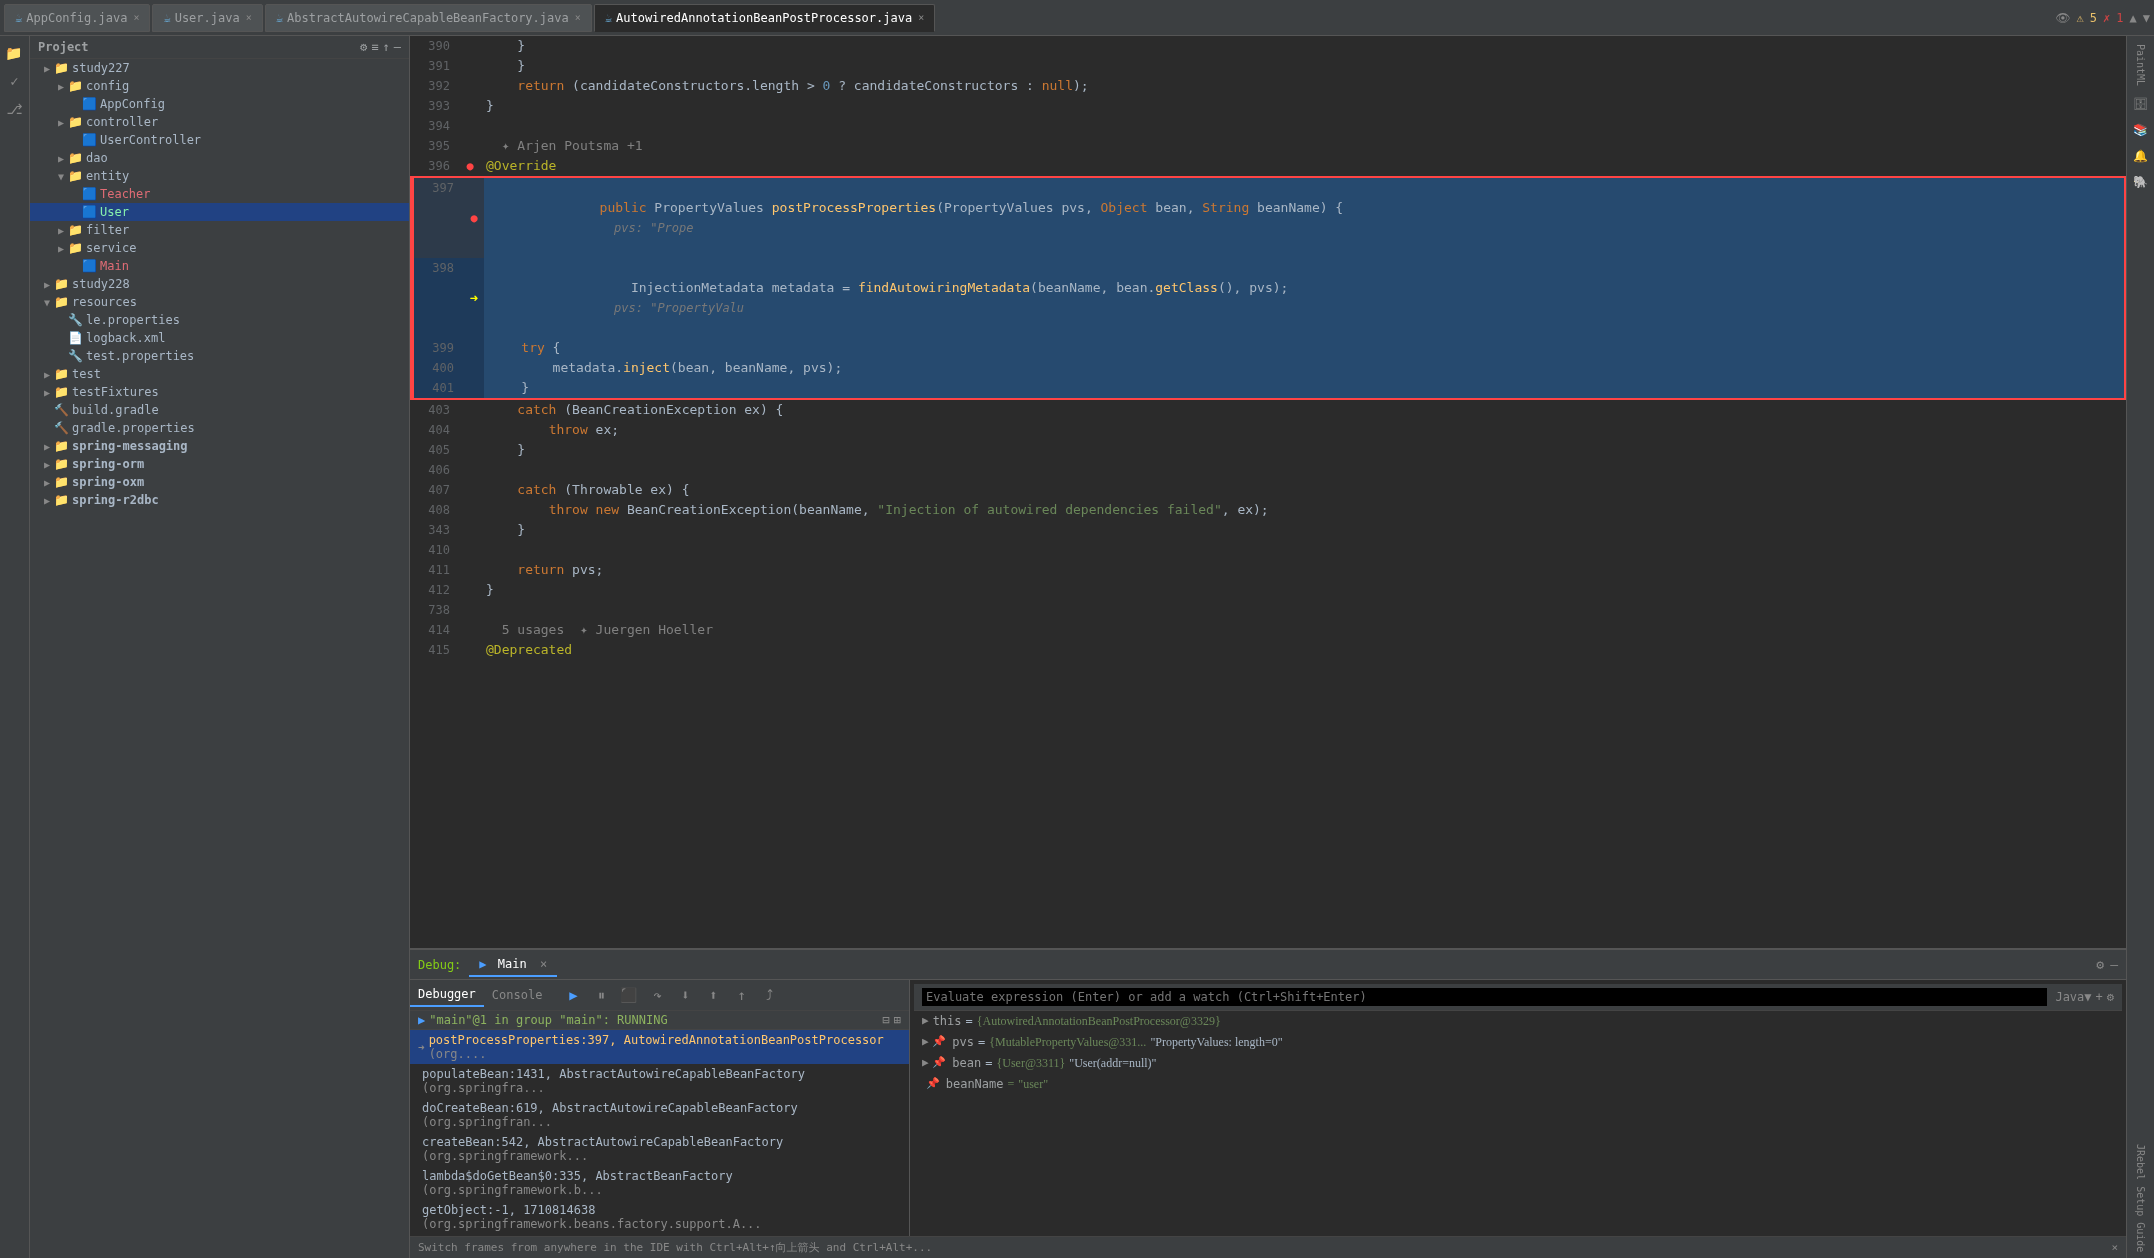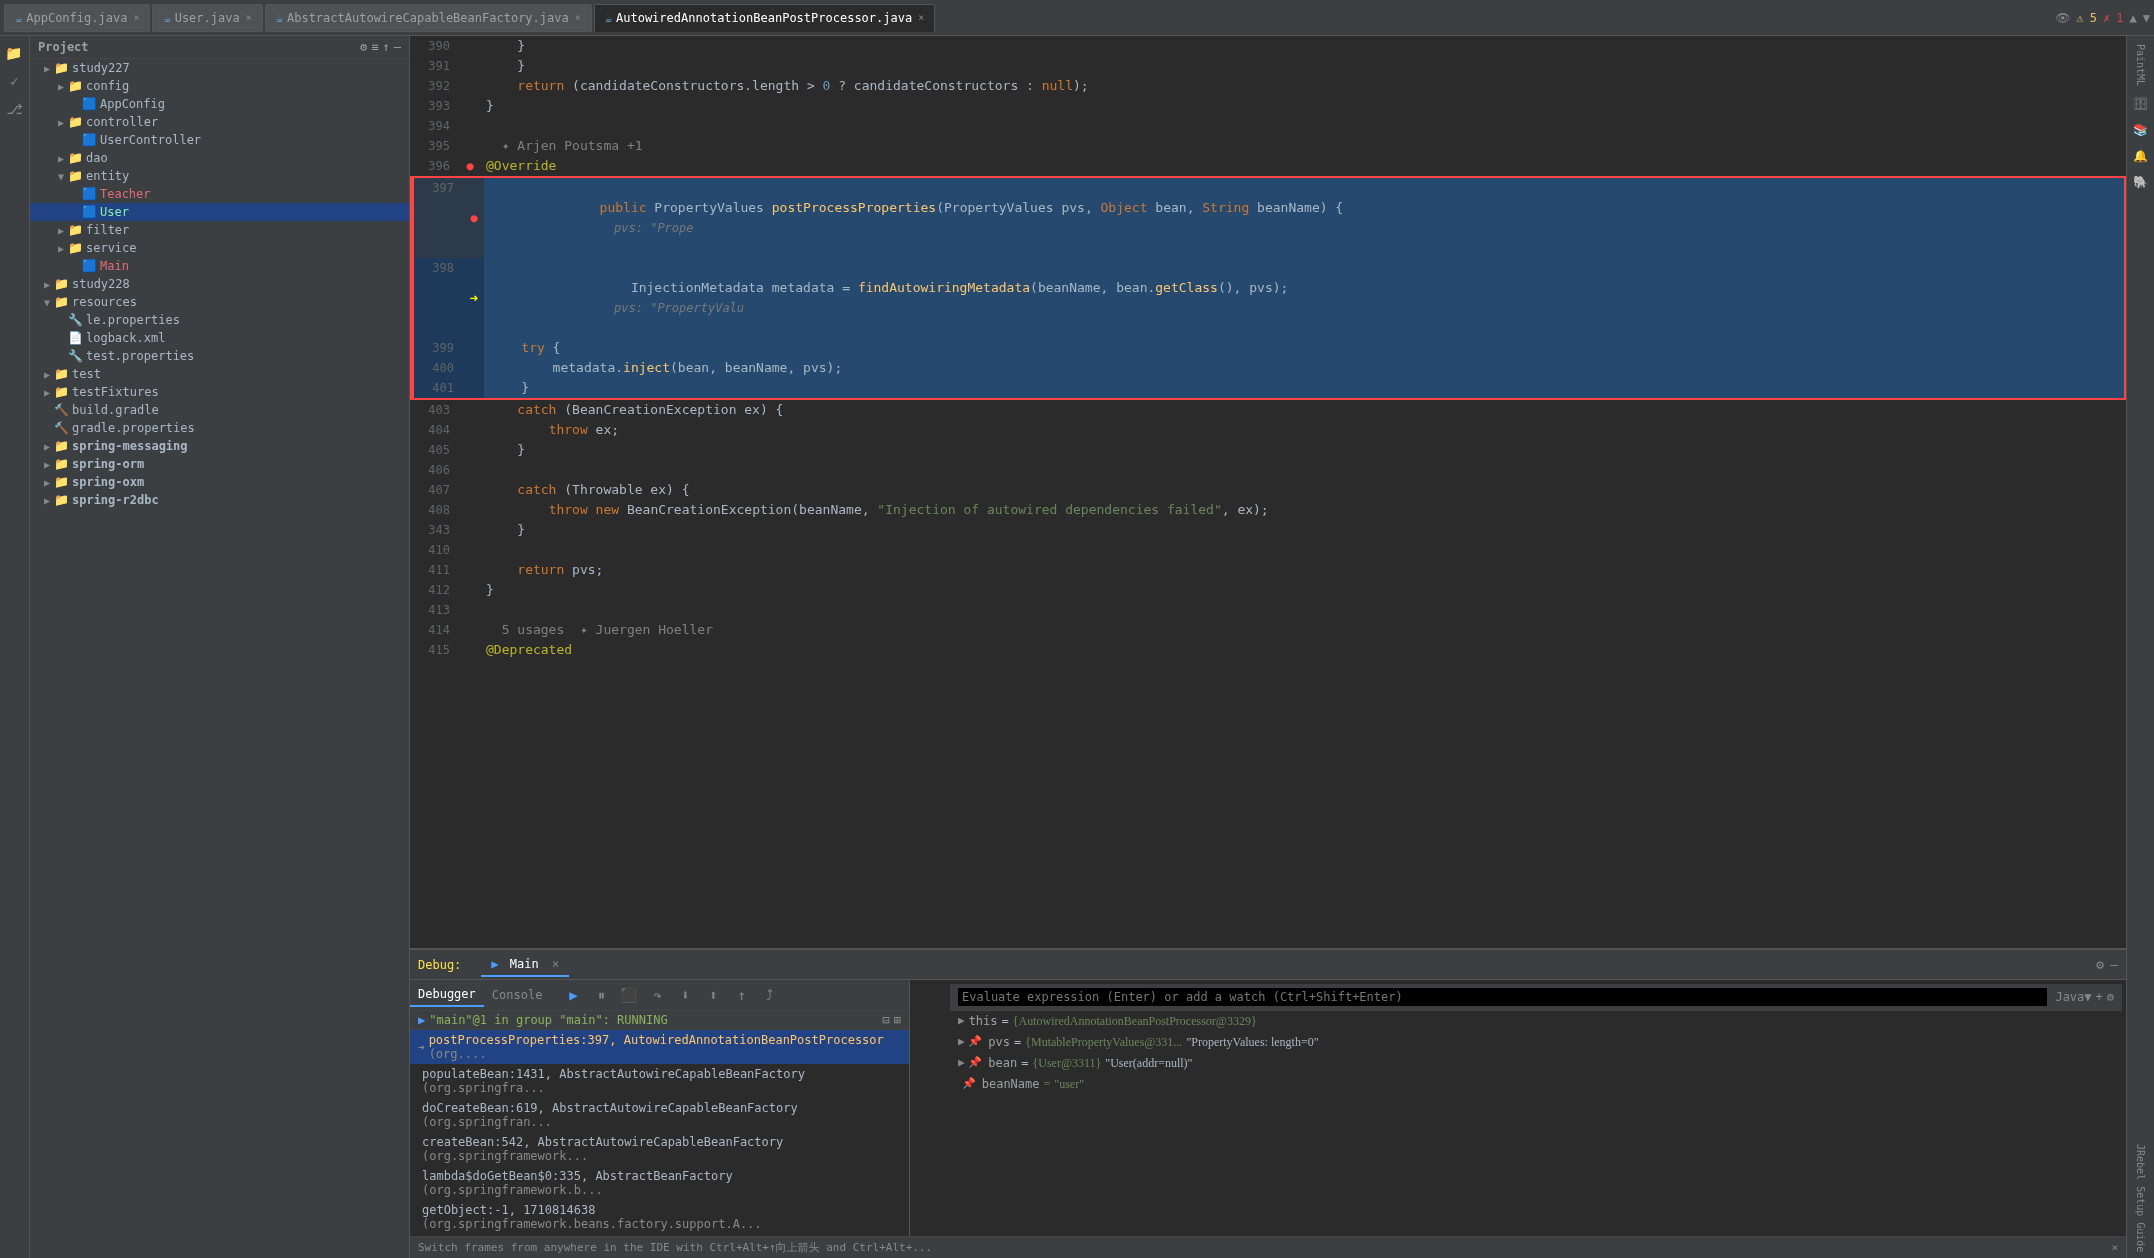--- a/index.html
+++ b/index.html
@@ -76,21 +76,21 @@
       border: 2px solid #ff4444;
       background: #2d3a4a;
       margin: 0;
     }
 
     
     .bottom-panel { height: 310px; background: #2b2b2b; border-top: 2px solid #555; display: flex; flex-direction: column; flex-shrink: 0; }
     .bottom-tabs { display: flex; align-items: center; background: #3c3f41; border-bottom: 1px solid #555; height: 30px; padding: 0 8px; }
     .bottom-tab { padding: 4px 10px; cursor: pointer; font-size: 12px; color: #888; }
     .bottom-tab.active { color: #fff; border-bottom: 2px solid #4b9eff; }
-    .debug-content { display: flex; flex: 1; overflow: hidden; gap: 36px; }
+    .debug-content { display: flex; flex: 1; overflow: hidden; }
     .debug-left { width: 500px; border-right: 1px solid #555; overflow-y: auto; font-size: 12px; }
     .debug-right { flex: 1; overflow-y: auto; font-size: 12px; padding: 4px; }
     .debug-toolbar { display: flex; align-items: center; padding: 4px 8px; gap: 6px; border-bottom: 1px solid #444; }
     .debug-toolbar-btn { width: 22px; height: 22px; display: flex; align-items: center; justify-content: center; cursor: pointer; color: #888; font-size: 14px; border-radius: 2px; }
     .stack-item { padding: 3px 8px; cursor: pointer; display: flex; align-items: center; gap: 4px; }
     .stack-item.active { background: #214283; color: #fff; }
     .stack-icon { color: #888; font-size: 11px; }
     .stack-text { font-size: 12px; }
     .stack-text .method-name { color: #ffc66d; }
     .stack-text .gray { color: #888; }
@@ -445,21 +445,21 @@
             <span class="line-content">    <span class="kw">return</span> pvs;</span>
           </div>
 
           <div class="code-line">
             <span class="line-num">412</span>
             <span class="line-gutter"></span>
             <span class="line-content">}</span>
           </div>
 
           <div class="code-line">
-            <span class="line-num">413</span>
+            <span class="line-num">738</span>
             <span class="line-gutter"></span>
             <span class="line-content"></span>
           </div>
 
           <div class="code-line">
             <span class="line-num">414</span>
             <span class="line-gutter"></span>
             <span class="line-content comment">  5 usages  ✦ Juergen Hoeller</span>
           </div>
 
@@ -467,21 +467,21 @@
             <span class="line-num">415</span>
             <span class="line-gutter"></span>
             <span class="line-content"><span class="annotation">@Deprecated</span></span>
           </div>
 
         </div>
       </div>
 
       <div class="bottom-panel">
         <div class="bottom-tabs">
-          <span style="color:#fde047; margin-right:20px; font-size:12px;">Debug:</span>
+          <span style="color:#84cc16; margin-right:8px; font-size:12px;">Debug:</span>
           <div class="bottom-tab active">
             <span style="color:#4b9eff;">▶</span>
             <span style="margin-left:4px;">Main</span>
             <span style="margin-left:6px; color:#888;">×</span>
           </div>
           <div style="margin-left:auto; display:flex; gap:6px;">
             <span style="cursor:pointer; color:#888;">⚙</span>
             <span style="cursor:pointer; color:#888;">—</span>
           </div>
         </div>

